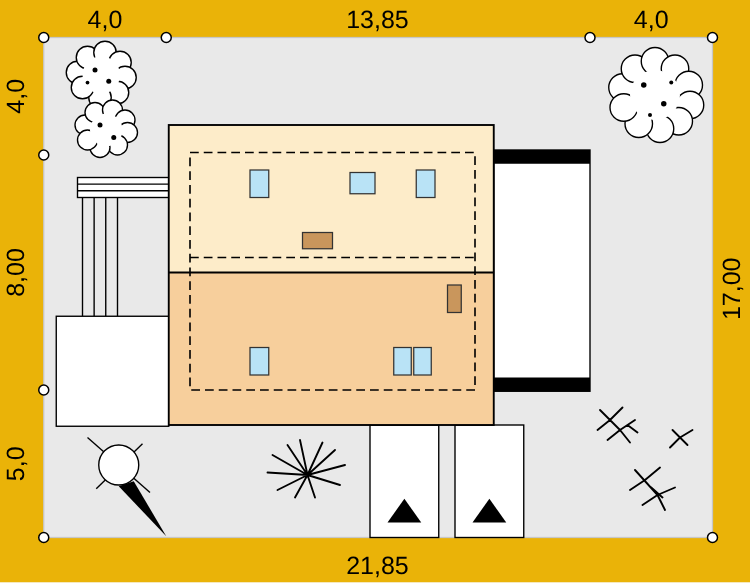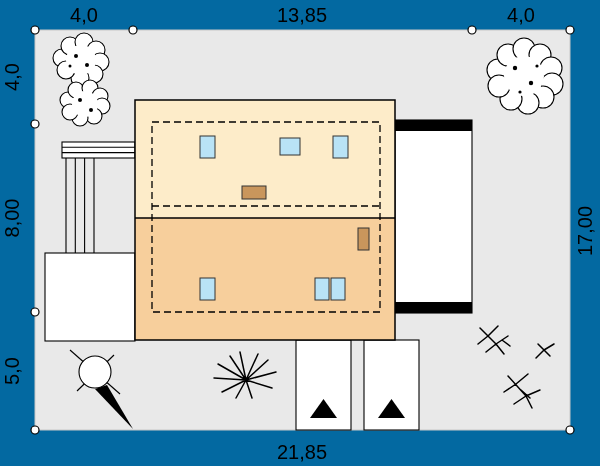--- a/index.html
+++ b/index.html
@@ -1,16 +1,16 @@
 <!DOCTYPE html>
 <html><head>
 <meta charset="utf-8">
 <style>
   html,body{margin:0;padding:0;background:#ffffff;}
-  .canvas{position:relative;width:600px;height:466px;background:#0369a1;overflow:hidden;
+  .canvas{position:relative;width:600px;height:466px;background:#eab308;overflow:hidden;
           font-family:"Liberation Sans",sans-serif;}
   svg{position:absolute;left:0;top:0;}
   .dim{font-family:"Liberation Sans",sans-serif;font-size:20px;fill:#000;}
   .plot{fill:#e9e9e9;stroke:#c7c7c7;stroke-width:1;}
   .survey{fill:#ffffff;stroke:#000;stroke-width:1.2;}
   .treec{fill:#ffffff;stroke:#000;stroke-width:1.1;}
   .cover{fill:#ffffff;stroke:none;}
   .dot{fill:#000;}
   .thin{fill:none;stroke:#000;stroke-width:1.1;}
   .whitebox{fill:#ffffff;stroke:#000;stroke-width:1.1;}

